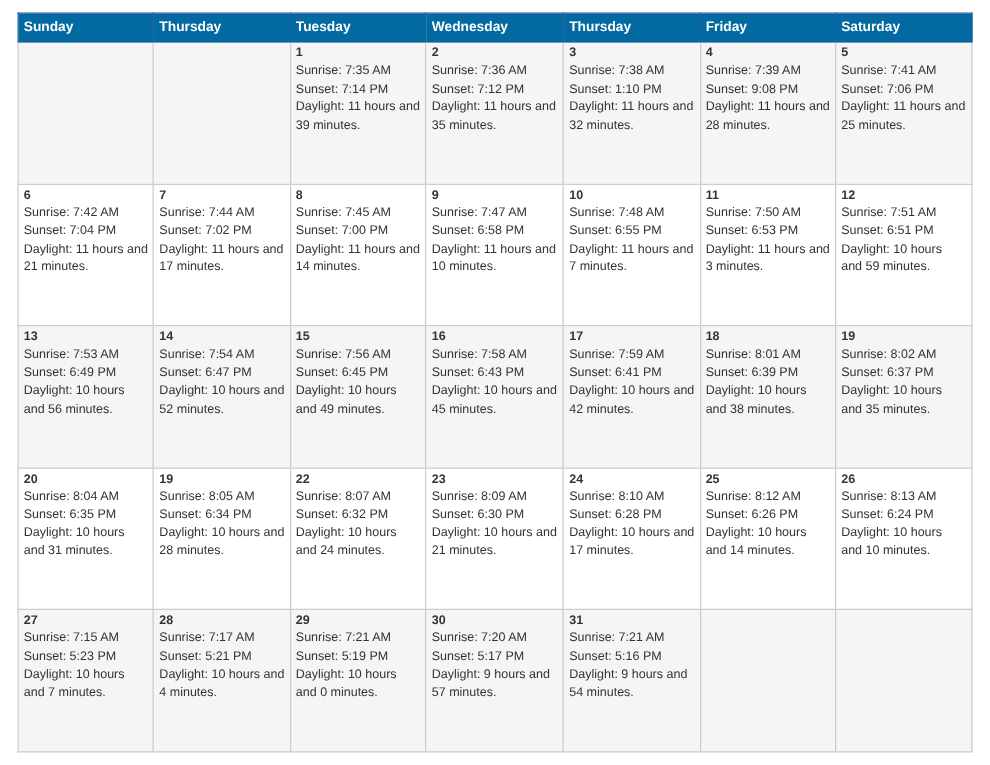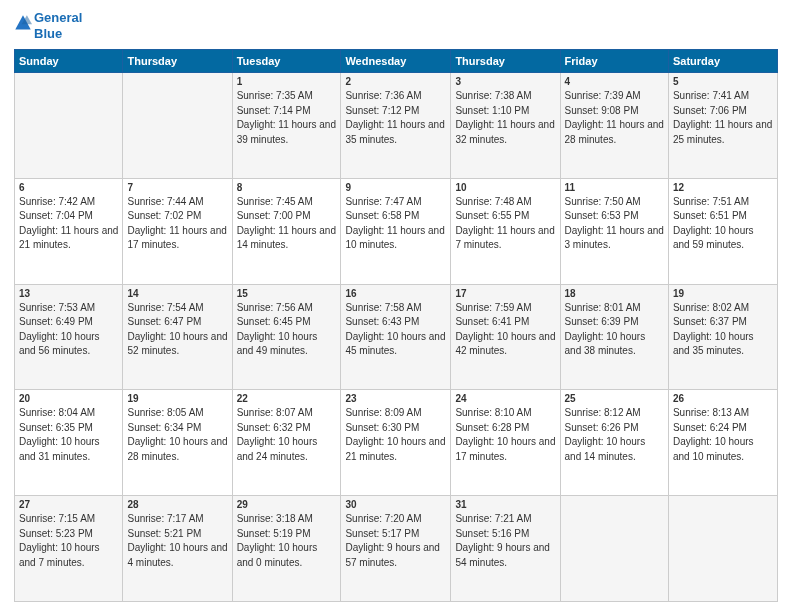--- a/index.html
+++ b/index.html
@@ -94,38 +94,20 @@
     .day-info {
       font-size: 10px;
       line-height: 1.45;
       color: #333;
     }
   </style>
 </head>
 <body>
 
 <div class="container">
-  <div class="header">
-    <div class="logo">
-      <div>
-        <svg class="logo-icon" viewBox="0 0 28 28" xmlns="http://www.w3.org/2000/svg">
-          <polygon points="14,2 26,24 2,24" fill="#2474c4"></polygon>
-          <polygon points="20,2 28,16 12,16" fill="#1a5fa0" opacity="0.5"></polygon>
-        </svg>
-      </div>
-      <div class="logo-text">
-        <div><span>General</span></div>
-        <div><span style="color:#1a6db5;">Blue</span></div>
-      </div>
-    </div>
-    <div class="title-block">
-      <div class="month-title"></div>
-      <div class="location"></div>
-    </div>
-  </div>
 
   <table>
     <thead>
       <tr id="thead-row">
       <th>Sunday</th>
           <th>Thursday</th>
           <th>Tuesday</th>
           <th>Wednesday</th>
           <th>Thursday</th>
           <th>Friday</th>
@@ -335,21 +317,21 @@
           </td>
           <td>
             <span class="day-num">28</span>
             <div class="day-info">Sunrise: 7:17 AM
 Sunset: 5:21 PM
 Daylight: 10 hours
 and 4 minutes.</div>
           </td>
           <td>
             <span class="day-num">29</span>
-            <div class="day-info">Sunrise: 3:18 AM
+            <div class="day-info">Sunrise: 7:21 AM
 Sunset: 5:19 PM
 Daylight: 10 hours
 and 0 minutes.</div>
           </td>
           <td>
             <span class="day-num">30</span>
             <div class="day-info">Sunrise: 7:20 AM
 Sunset: 5:17 PM
 Daylight: 9 hours
 and 57 minutes.</div>

